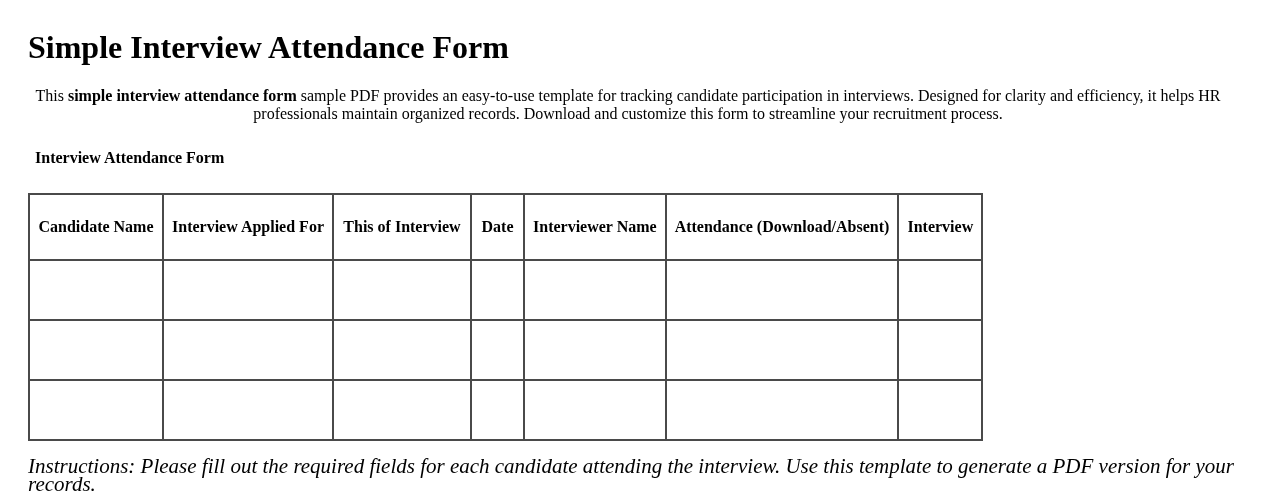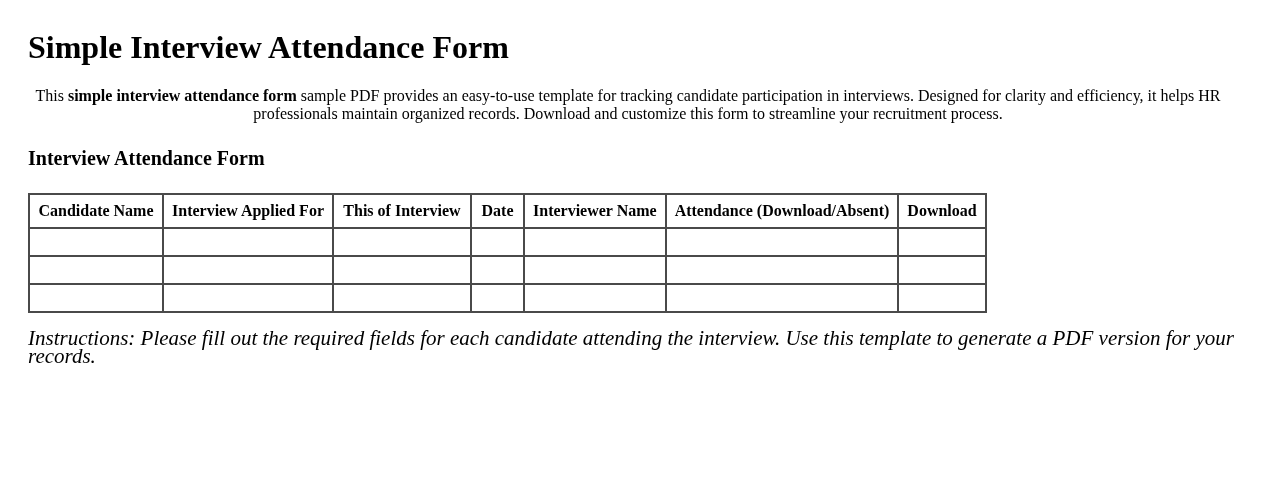--- a/index.html
+++ b/index.html
@@ -25,34 +25,34 @@
       line-height: 38px;
     }
     p.intro {
       font-size: 16px;
       line-height: 18px;
       margin: 21px 0 0 0;
       width: 1200px;
       text-align: center;
     }
     h2.subtitle {
-      font-size: 20px;
+      font-size: 16px;
       font-weight: bold;
-      margin: 21px 0 0 0;
+      margin: 21px 0 0 7px;
       line-height: 28px;
     }
     table.form-table {
       border-collapse: collapse;
       margin-top: 21px;
       font-size: 16px;
     }
     table.form-table th,
     table.form-table td {
       border: 2px solid #4a4a4a;
-      padding: 0 8px;
+      padding: 16px 8px;
     }
     table.form-table th {
       font-weight: bold;
       height: 32px;
       white-space: nowrap;
       text-align: center;
     }
     table.form-table td {
       height: 26px;
     }
@@ -75,21 +75,21 @@
 
   <table class="form-table">
     <thead>
       <tr>
         <th style="width:116px">Candidate Name</th>
         <th style="width:141px">Interview Applied For</th>
         <th style="width:120px">This of Interview</th>
         <th style="width:35px">Date</th>
         <th style="width:123px">Interviewer Name</th>
         <th style="width:197px">Attendance (Download/Absent)</th>
-        <th style="width:66px">Download</th>
+        <th style="width:66px">Interview</th>
       </tr>
     </thead>
     <tbody>
       <tr>
         <td></td>
         <td></td>
         <td></td>
         <td></td>
         <td></td>
         <td></td>

